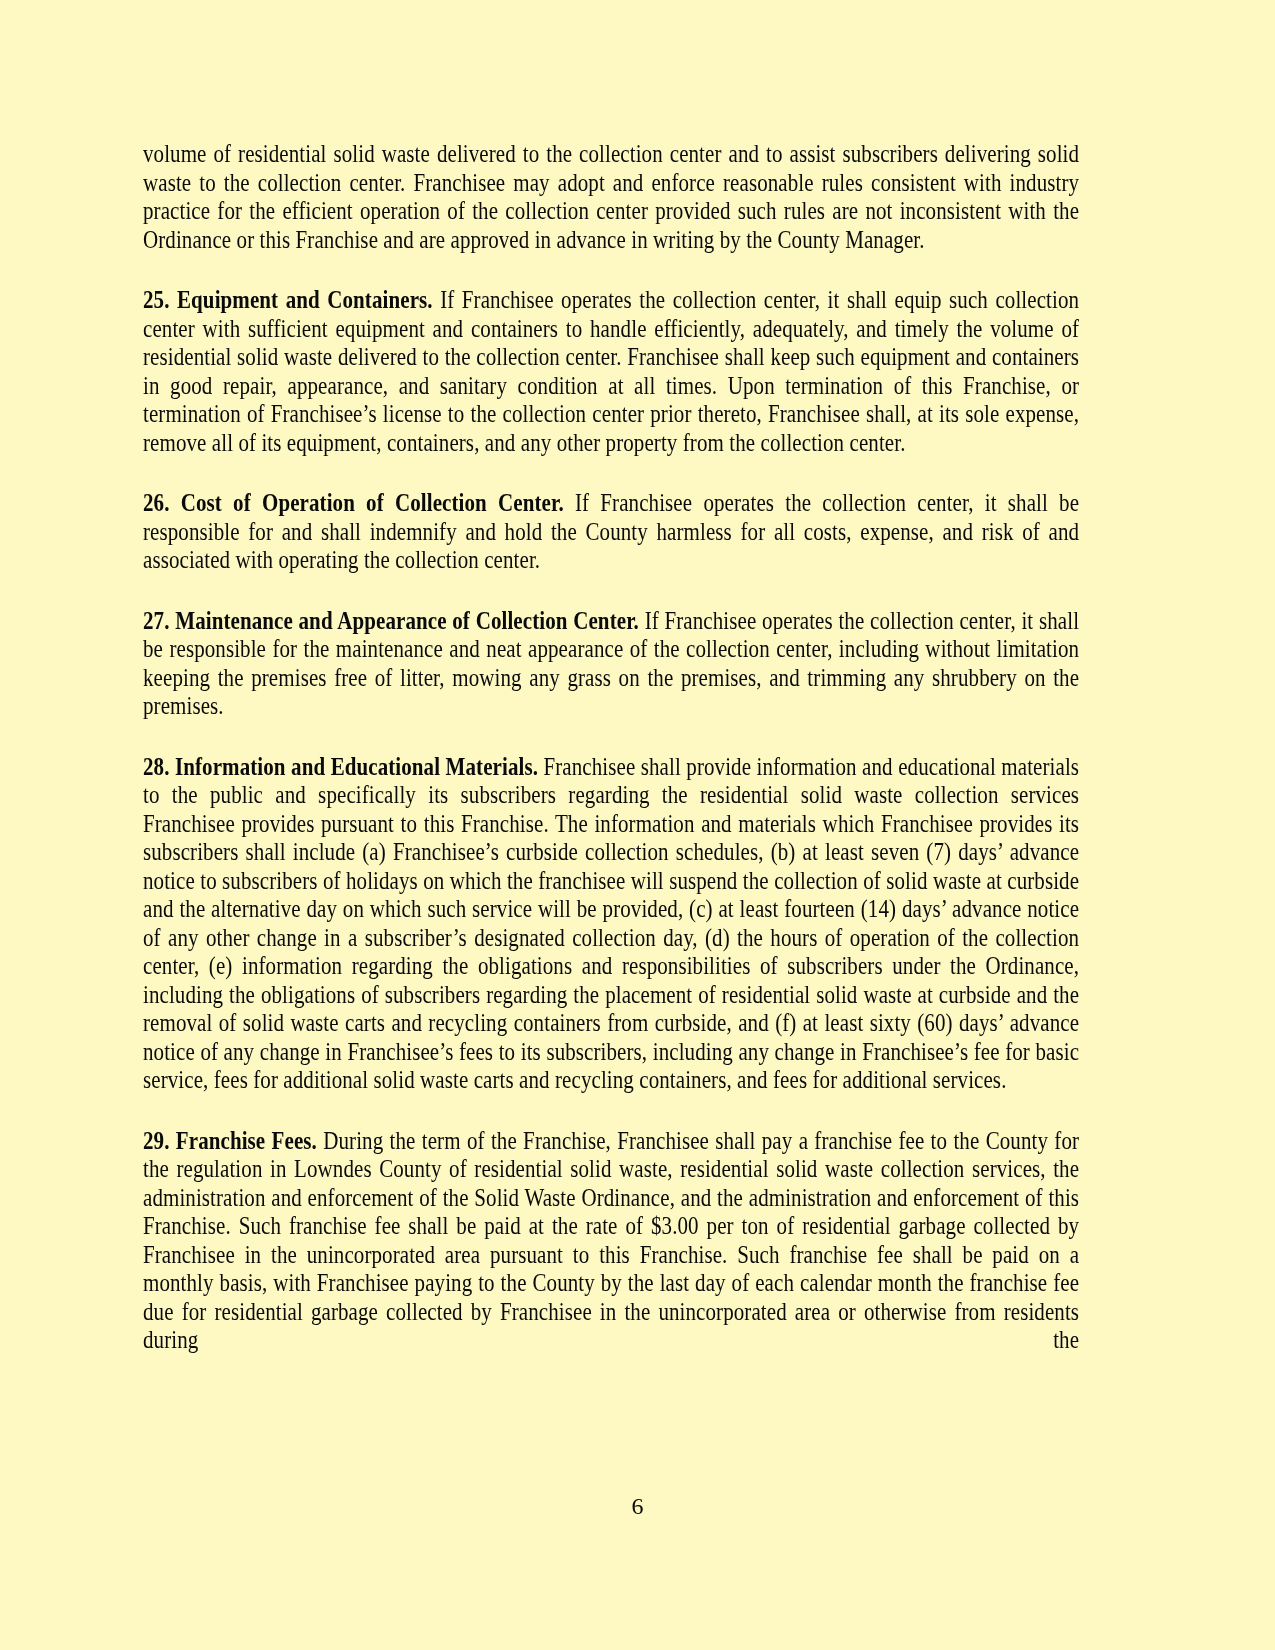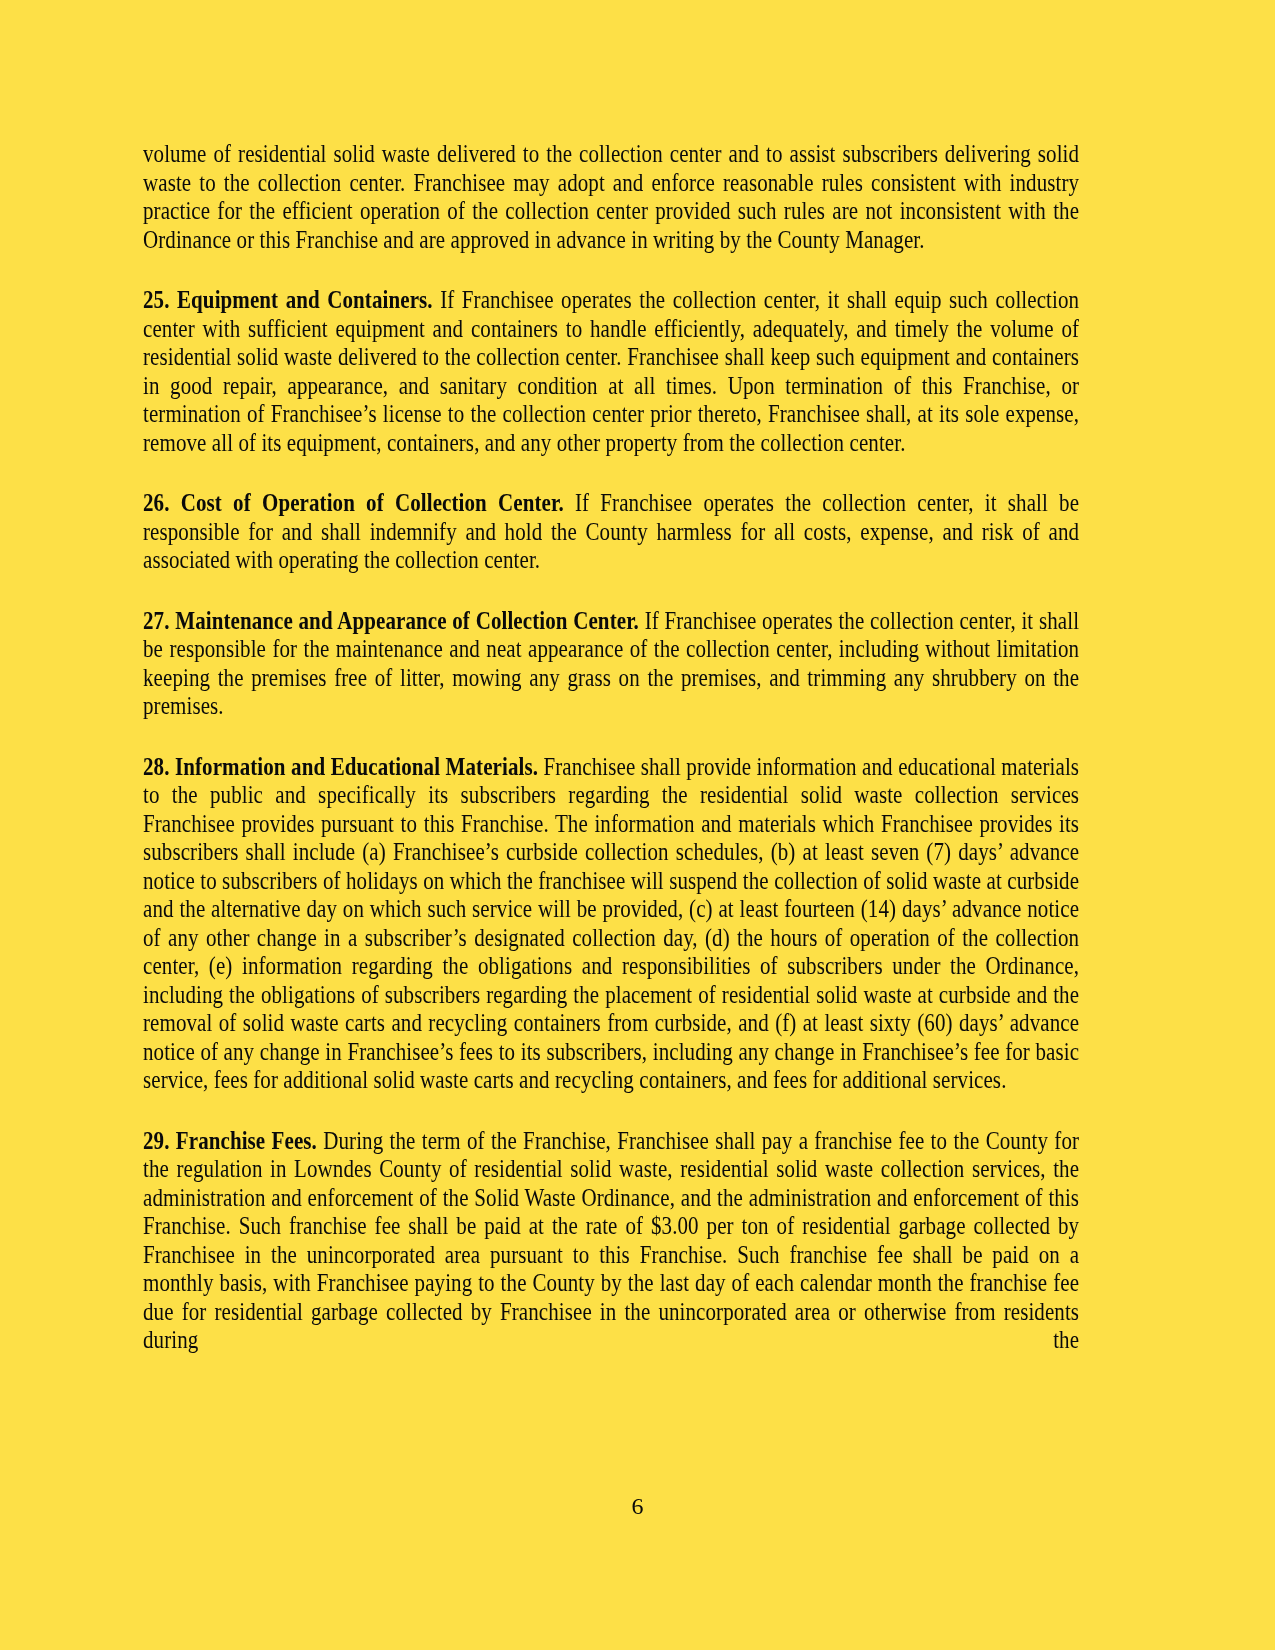--- a/index.html
+++ b/index.html
@@ -4,21 +4,21 @@
 <style>
   html, body {
     margin: 0;
     padding: 0;
     background: #ffffff;
   }
   .page {
     position: relative;
     width: 1275px;
     height: 1650px;
-    background: #fde047;
+    background: #fef9c3;
     overflow: hidden;
     font-family: "Liberation Serif", "DejaVu Serif", serif;
     color: #0a0a0a;
   }
   .content {
     position: absolute;
     left: 143px;
     top: 140px;
     width: 1114px;              
     transform: scaleX(0.8403);

